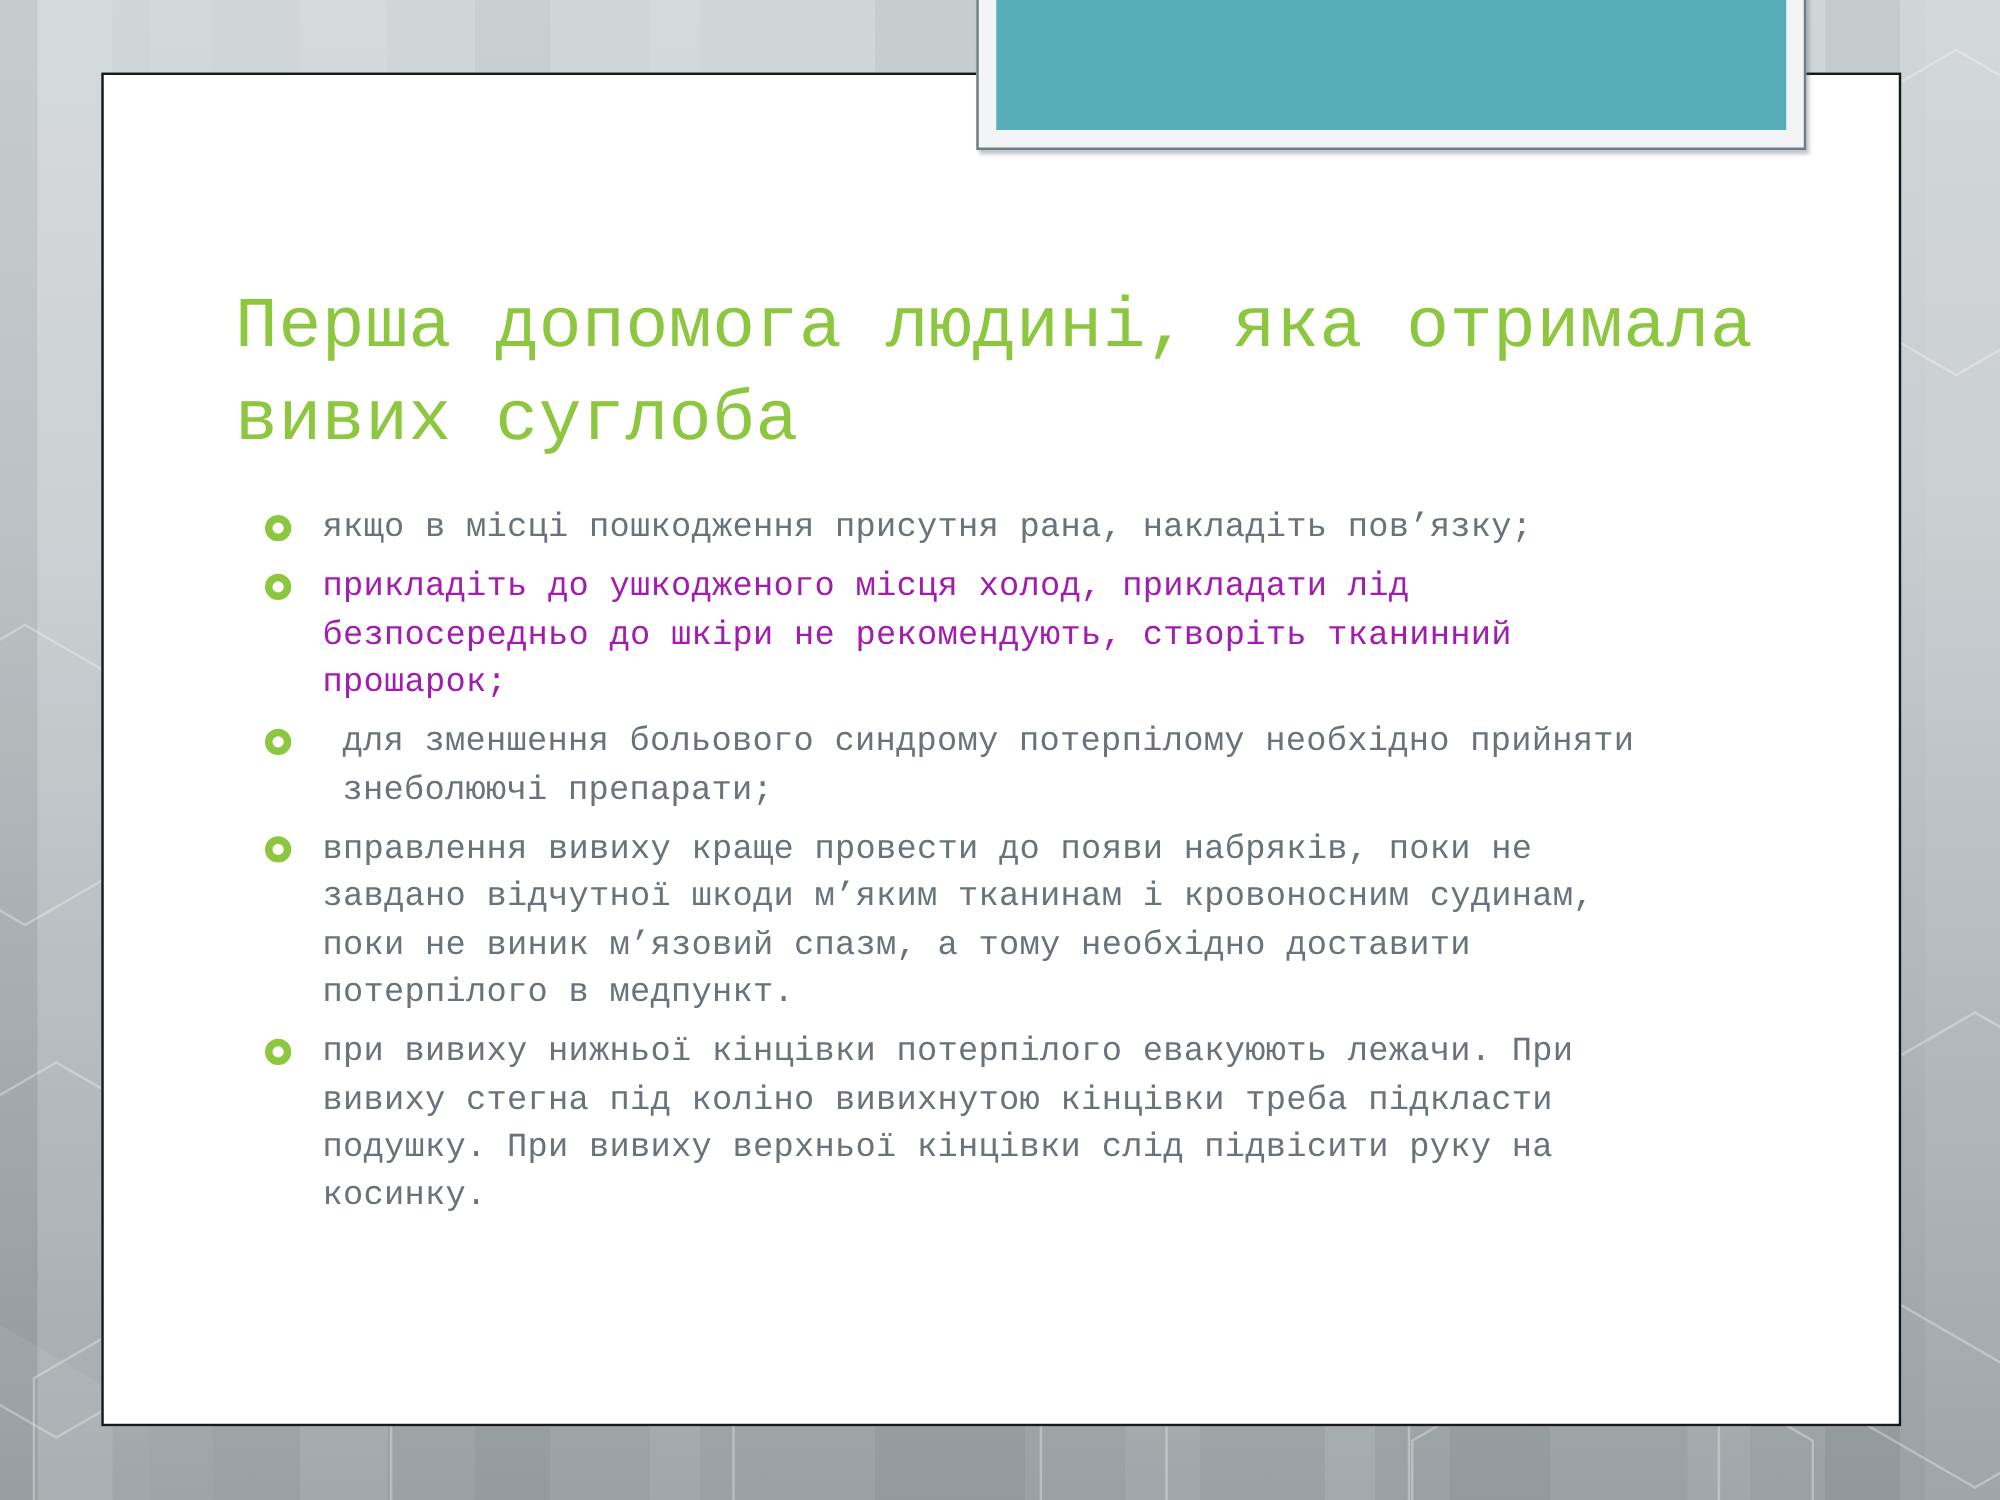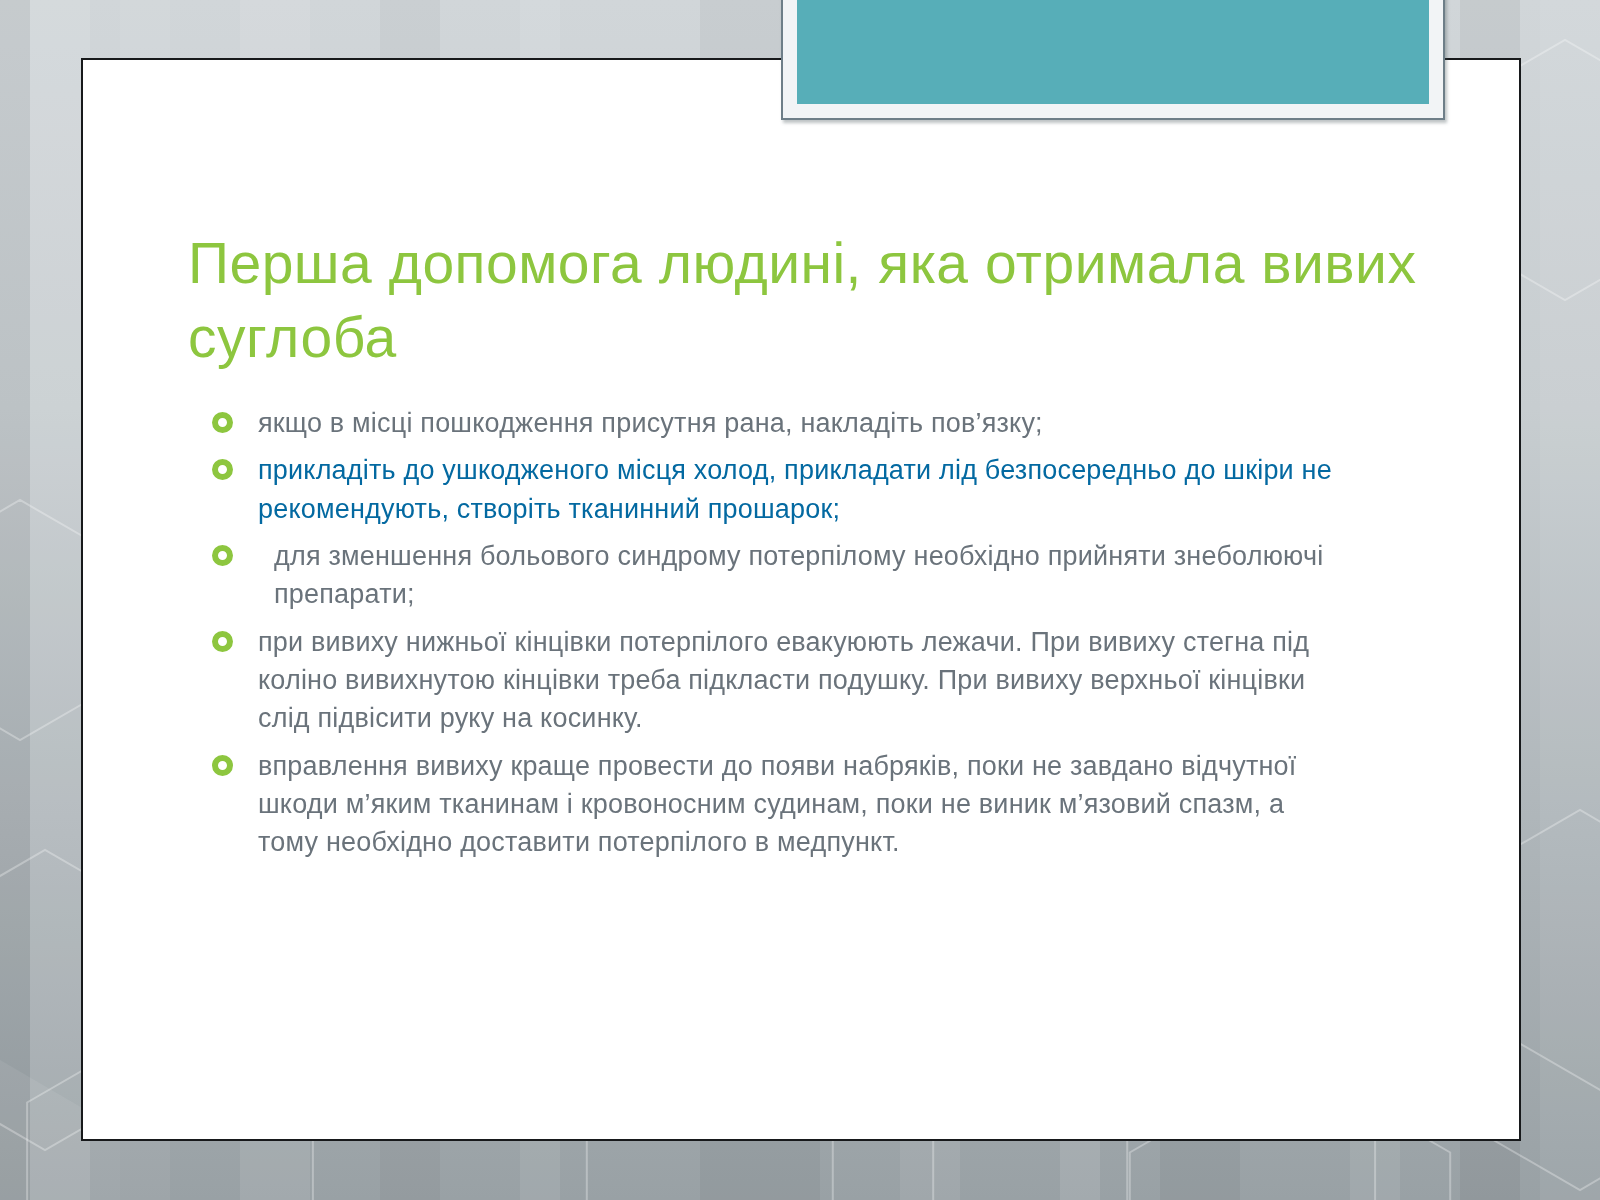--- a/index.html
+++ b/index.html
@@ -4,20 +4,21 @@
 <style>
   html,body{margin:0;padding:0;}
   body{
     width:1600px;height:1200px;overflow:hidden;
     font-family:"Liberation Sans",sans-serif;
     background:#a8b0b4;
   }
   .stage{
     position:relative;width:1600px;height:1200px;overflow:hidden;
     background:linear-gradient(180deg,#d1d6d9 0%,#c7cdd0 34%,#afb6ba 68%,#99a1a5 100%);
+    font-family:Liberation Mono, monospace;
   }
   .bg-decor{position:absolute;inset:0;z-index:0;}
   
   .slide{
     position:absolute;left:81px;top:58px;width:1440px;height:1083px;
     background:#ffffff;border:2px solid #17191b;box-sizing:border-box;z-index:1;
   }
   
   .teal-frame{
     position:absolute;left:781px;top:-46px;width:664px;height:166px;
@@ -90,33 +91,33 @@
     <h1 class="title" style="color: rgb(141, 198, 63);">Перша допомога людині, яка отримала вивих суглоба</h1>
 
     <ul class="bullet-list">
 
         <li>
         <span class="bullet-dot" style="border-color: rgb(141, 198, 63);"></span>
         <span class="bullet-text" style="color: rgb(106, 115, 123);">якщо в місці пошкодження присутня рана, накладіть пов’язку;</span>
       </li>
         <li>
         <span class="bullet-dot" style="border-color: rgb(141, 198, 63);"></span>
-        <span class="bullet-text" style="color: #0369a1;">прикладіть до ушкодженого місця холод, прикладати лід безпосередньо до шкіри не рекомендують, створіть тканинний прошарок;</span>
+        <span class="bullet-text" style="color: #a21caf;">прикладіть до ушкодженого місця холод, прикладати лід безпосередньо до шкіри не рекомендують, створіть тканинний прошарок;</span>
       </li>
         <li>
         <span class="bullet-dot" style="border-color: rgb(141, 198, 63);"></span>
         <span class="bullet-text" style="color: rgb(106, 115, 123); margin-left: 16px;">для зменшення больового синдрому потерпілому необхідно прийняти знеболюючі препарати;</span>
       </li>
         <li>
         <span class="bullet-dot" style="border-color: rgb(141, 198, 63);"></span>
-        <span class="bullet-text" style="color: rgb(106, 115, 123);">при вивиху нижньої кінцівки потерпілого евакуюють лежачи. При вивиху стегна під коліно вивихнутою кінцівки треба підкласти подушку. При вивиху верхньої кінцівки слід підвісити руку на косинку.</span>
+        <span class="bullet-text" style="color: rgb(106, 115, 123);">вправлення вивиху краще провести до появи набряків, поки не завдано відчутної шкоди м’яким тканинам і кровоносним судинам, поки не виник м’язовий спазм, а тому необхідно доставити потерпілого в медпункт.</span>
       </li>
         <li>
         <span class="bullet-dot" style="border-color: rgb(141, 198, 63);"></span>
-        <span class="bullet-text" style="color: rgb(106, 115, 123);">вправлення вивиху краще провести до появи набряків, поки не завдано відчутної шкоди м’яким тканинам і кровоносним судинам, поки не виник м’язовий спазм, а тому необхідно доставити потерпілого в медпункт.</span>
+        <span class="bullet-text" style="color: rgb(106, 115, 123);">при вивиху нижньої кінцівки потерпілого евакуюють лежачи. При вивиху стегна під коліно вивихнутою кінцівки треба підкласти подушку. При вивиху верхньої кінцівки слід підвісити руку на косинку.</span>
       </li>
       </ul>
   </div>
 
   <div class="teal-frame">
     <div class="teal-fill" style="background: rgb(87, 174, 184);"></div>
   </div>
 
 </div>
 

